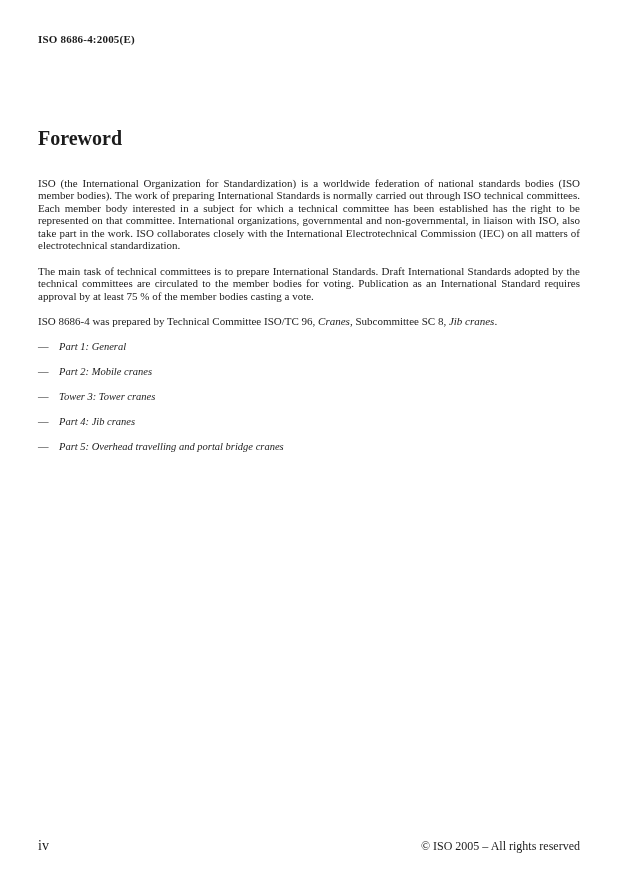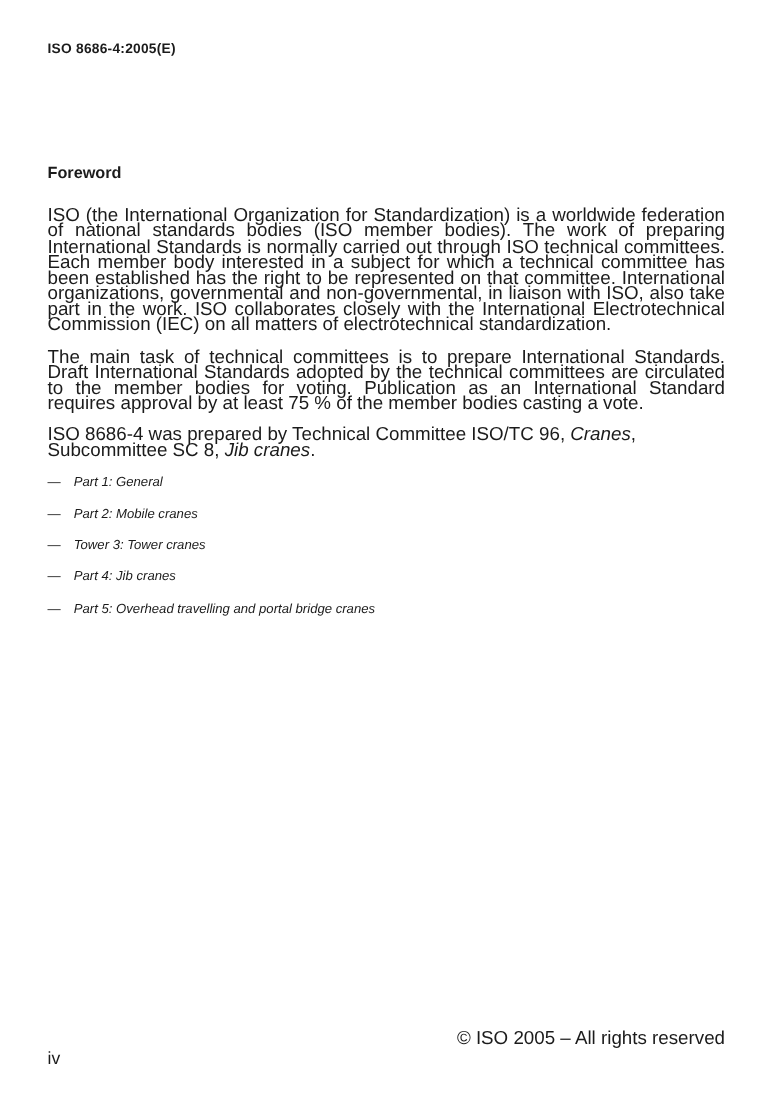--- a/index.html
+++ b/index.html
@@ -3,46 +3,46 @@
 <meta charset="utf-8">
 <style>
   * { margin: 0; padding: 0; box-sizing: border-box; }
   html, body { background: #888; }
   .page {
     position: relative;
     width: 619px;
     height: 877px;
     margin: 0 auto;
     background: #ffffff;
-    font-family: Liberation Sans, sans-serif;
+    font-family: Liberation Serif, serif;
     color: #1b1b1b;
     overflow: hidden;
   }
   .doc-header {
     position: absolute;
     left: 38px;
     top: 33px;
     font-size: 11px;
     font-weight: bold;
     letter-spacing: 0.2px;
   }
   .content {
     position: absolute;
     left: 38px;
     top: 130px;
     width: 542px;
   }
   .foreword-title {
-    font-size: 13px;
+    font-size: 20px;
     font-weight: bold;
     line-height: 16px;
-    margin-bottom: 21px;
+    margin-bottom: 31px;
   }
   .content p {
-    font-size: 15px;
+    font-size: 11px;
     line-height: 12.45px;
     text-align: justify;
     margin-bottom: 13px;
   }
   .content p.no-justify { text-align: left; }
   .italic { font-style: italic; }
   .parts-list { margin-top: 5px; }
   .part-item {
     display: flex;
     font-size: 10.5px;
@@ -57,22 +57,22 @@
   .part-item .part-text { font-style: italic; }
   .footer-left {
     position: absolute;
     left: 38px;
     top: 838px;
     font-size: 14px;
   }
   .footer-right {
     position: absolute;
     right: 39px;
-    top: 822px;
-    font-size: 15px;
+    top: 839px;
+    font-size: 12px;
   }
 </style>
 </head>
 <body>
 
 <div class="page">
 
   <div class="doc-header">ISO 8686-4:2005(E)</div>
 
   <div class="content">

